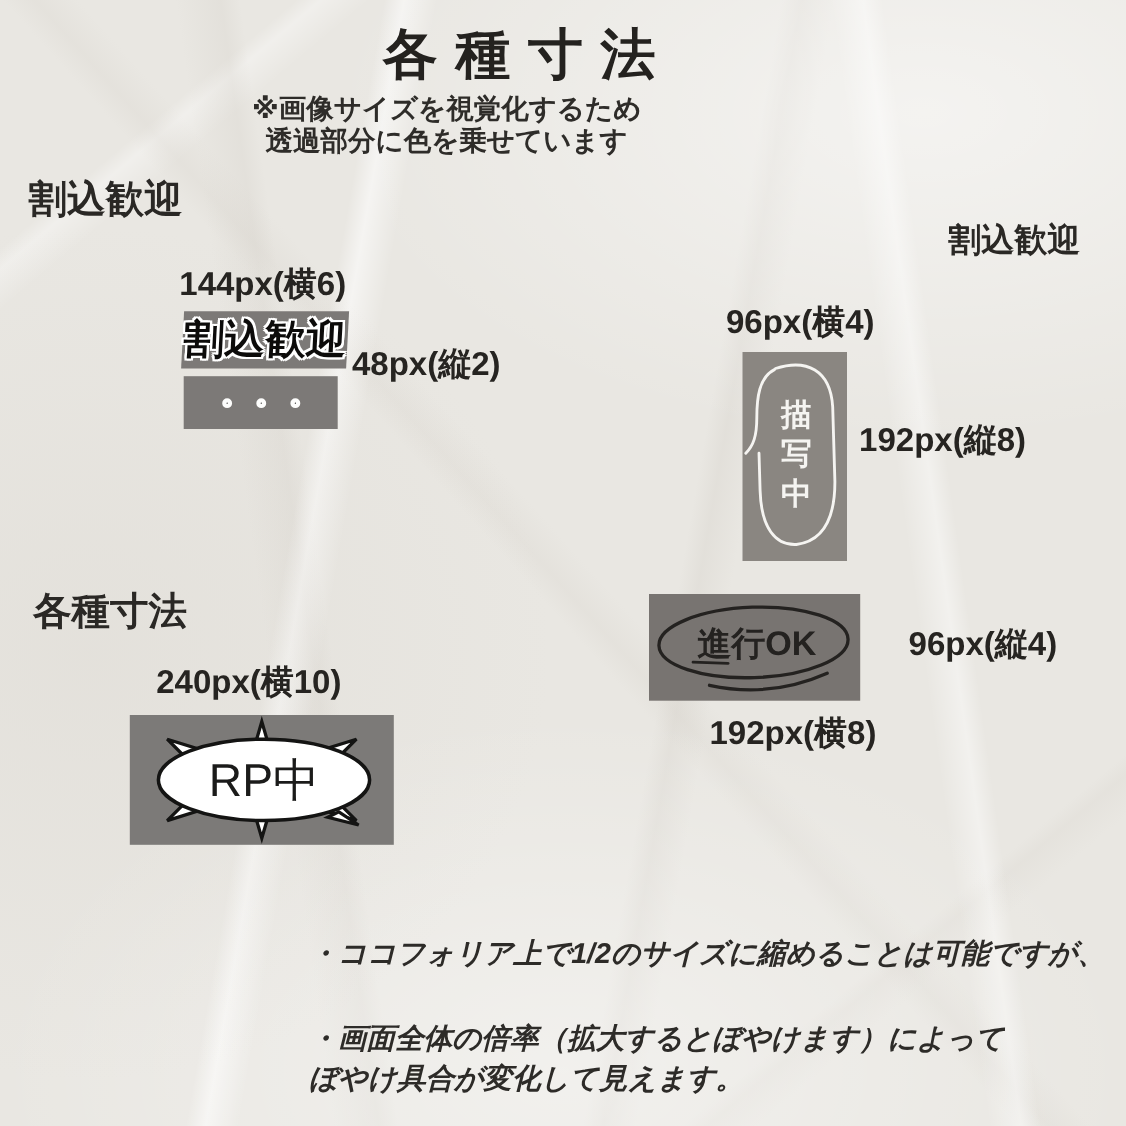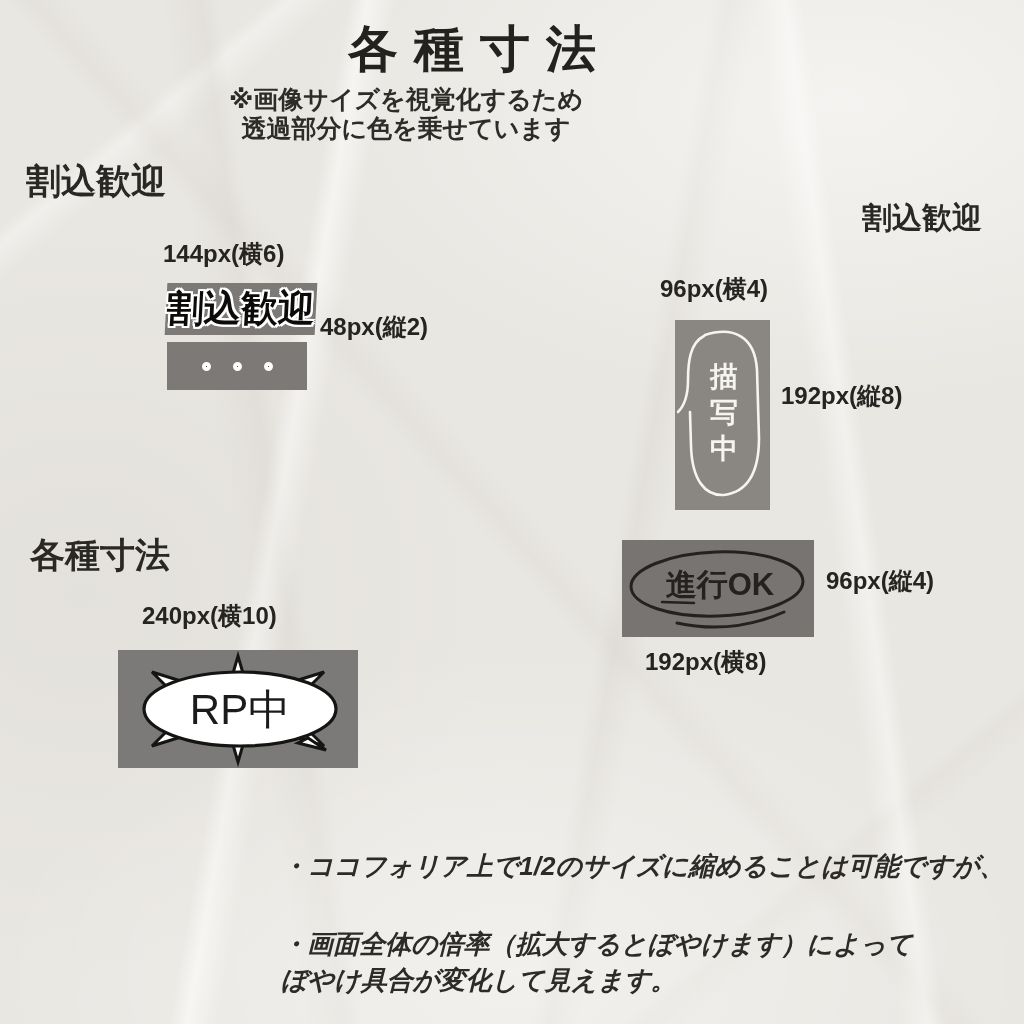--- a/index.html
+++ b/index.html
@@ -31,21 +31,21 @@
   .title{
     left:0;top:16;width:960px;text-align:center;
     font-size:50px;font-weight:bold;letter-spacing:16px;color:#24221f;
   }
   .subtitle{
     left:0;top:85px;width:812px;text-align:center;
     font-size:25px;line-height:29px;font-weight:bold;color:#2e2c29;
   }
   .section-heading{font-weight:bold;color:#2a2825;}
   .dim-label{
-    font-weight:bold;color:#262421;font-size:24px;letter-spacing:0px;
+    font-weight:bold;color:#262421;font-size:30px;letter-spacing:0px;
     font-family:"Liberation Sans","DejaVu Sans",sans-serif;
   }
   .graybox{background:var(--box_gray);}
   
   .stamp-calligraphy{
     display:flex;align-items:center;justify-content:center;
     font-family:"Liberation Serif","DejaVu Serif",serif;
     font-weight:900;font-size:37px;letter-spacing:0px;color:#0c0b0a;
     text-shadow:
       -2px -2px 0 #fff, 2px -2px 0 #fff, -2px 2px 0 #fff, 2px 2px 0 #fff,
@@ -98,21 +98,21 @@
       <path d="M 30,15 C 58,6 80,16 82,50 L 84,118 C 84,154 72,172 49,175 C 30,176 17,160 16,126 L 15,92" fill="none" stroke="#f5f4f1" stroke-width="2.6" stroke-linecap="round"></path>
       <path d="M 29,16 C 15,23 13,42 13,60 C 13,76 10,85 3,92" fill="none" stroke="#f5f4f1" stroke-width="2.6" stroke-linecap="round"></path>
       <text x="49" y="66" text-anchor="middle" font-size="28" fill="#f5f4f1" font-weight="bold">描</text>
       <text x="49" y="102" text-anchor="middle" font-size="28" fill="#f5f4f1" font-weight="bold">写</text>
       <text x="49" y="138" text-anchor="middle" font-size="28" fill="#f5f4f1" font-weight="bold">中</text>
     </svg>
   </div>
 
   <div class="abs dim-label" style="left:781px;top:380px;">192px(縦8)</div>
 
-  <div class="abs" style="left:622px;top:540px;width:176px;height:97px;">
+  <div class="abs" style="left:590px;top:540px;width:176px;height:97px;">
     <svg width="192" height="97" viewBox="0 0 192 97" style="display:block;background:#787471;">
       <ellipse cx="95" cy="44" rx="86" ry="32" fill="none" stroke="#242220" stroke-width="3" transform="rotate(-2 95 44)"></ellipse>
       <path d="M 55,83 Q 110,95 162,72" fill="none" stroke="#242220" stroke-width="3" stroke-linecap="round"></path>
       <text x="98" y="55" text-anchor="middle" font-size="31" fill="#242220" font-weight="bold">進行OK</text>
       <line x1="40" y1="62" x2="72" y2="63" stroke="#242220" stroke-width="2.5" stroke-linecap="round"></line>
     </svg>
   </div>
 
   <div class="abs dim-label" style="left:826px;top:565px;">96px(縦4)</div>
 

